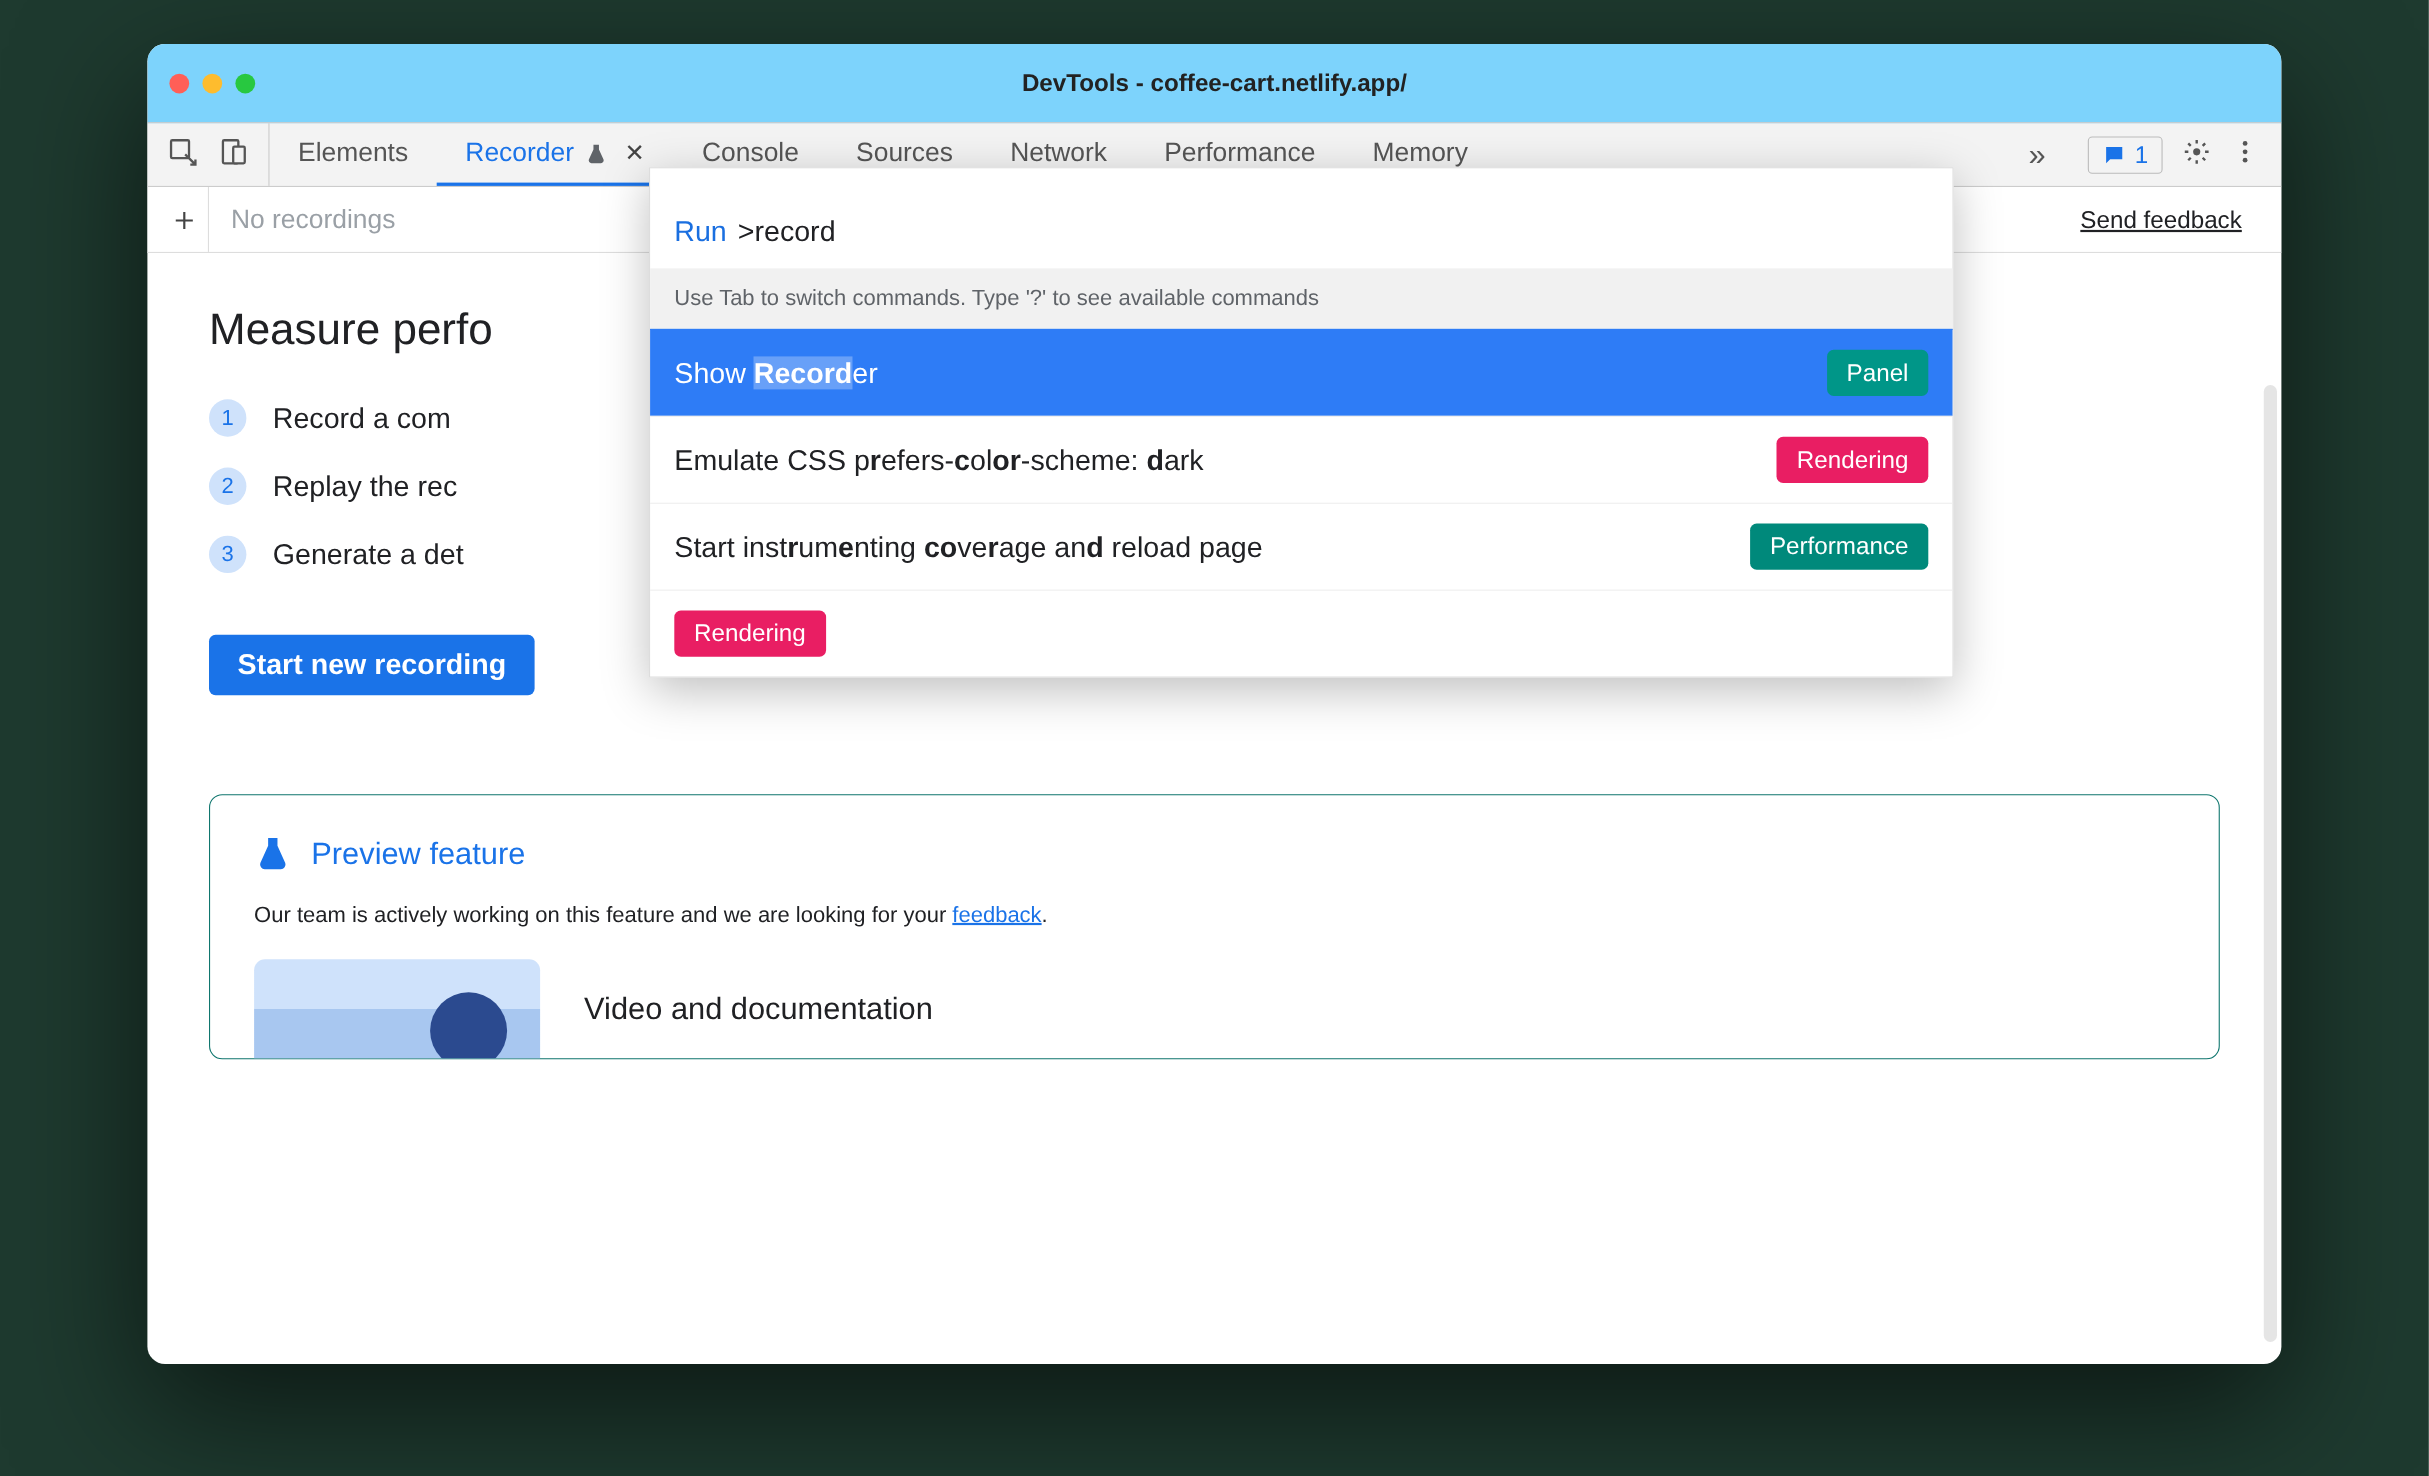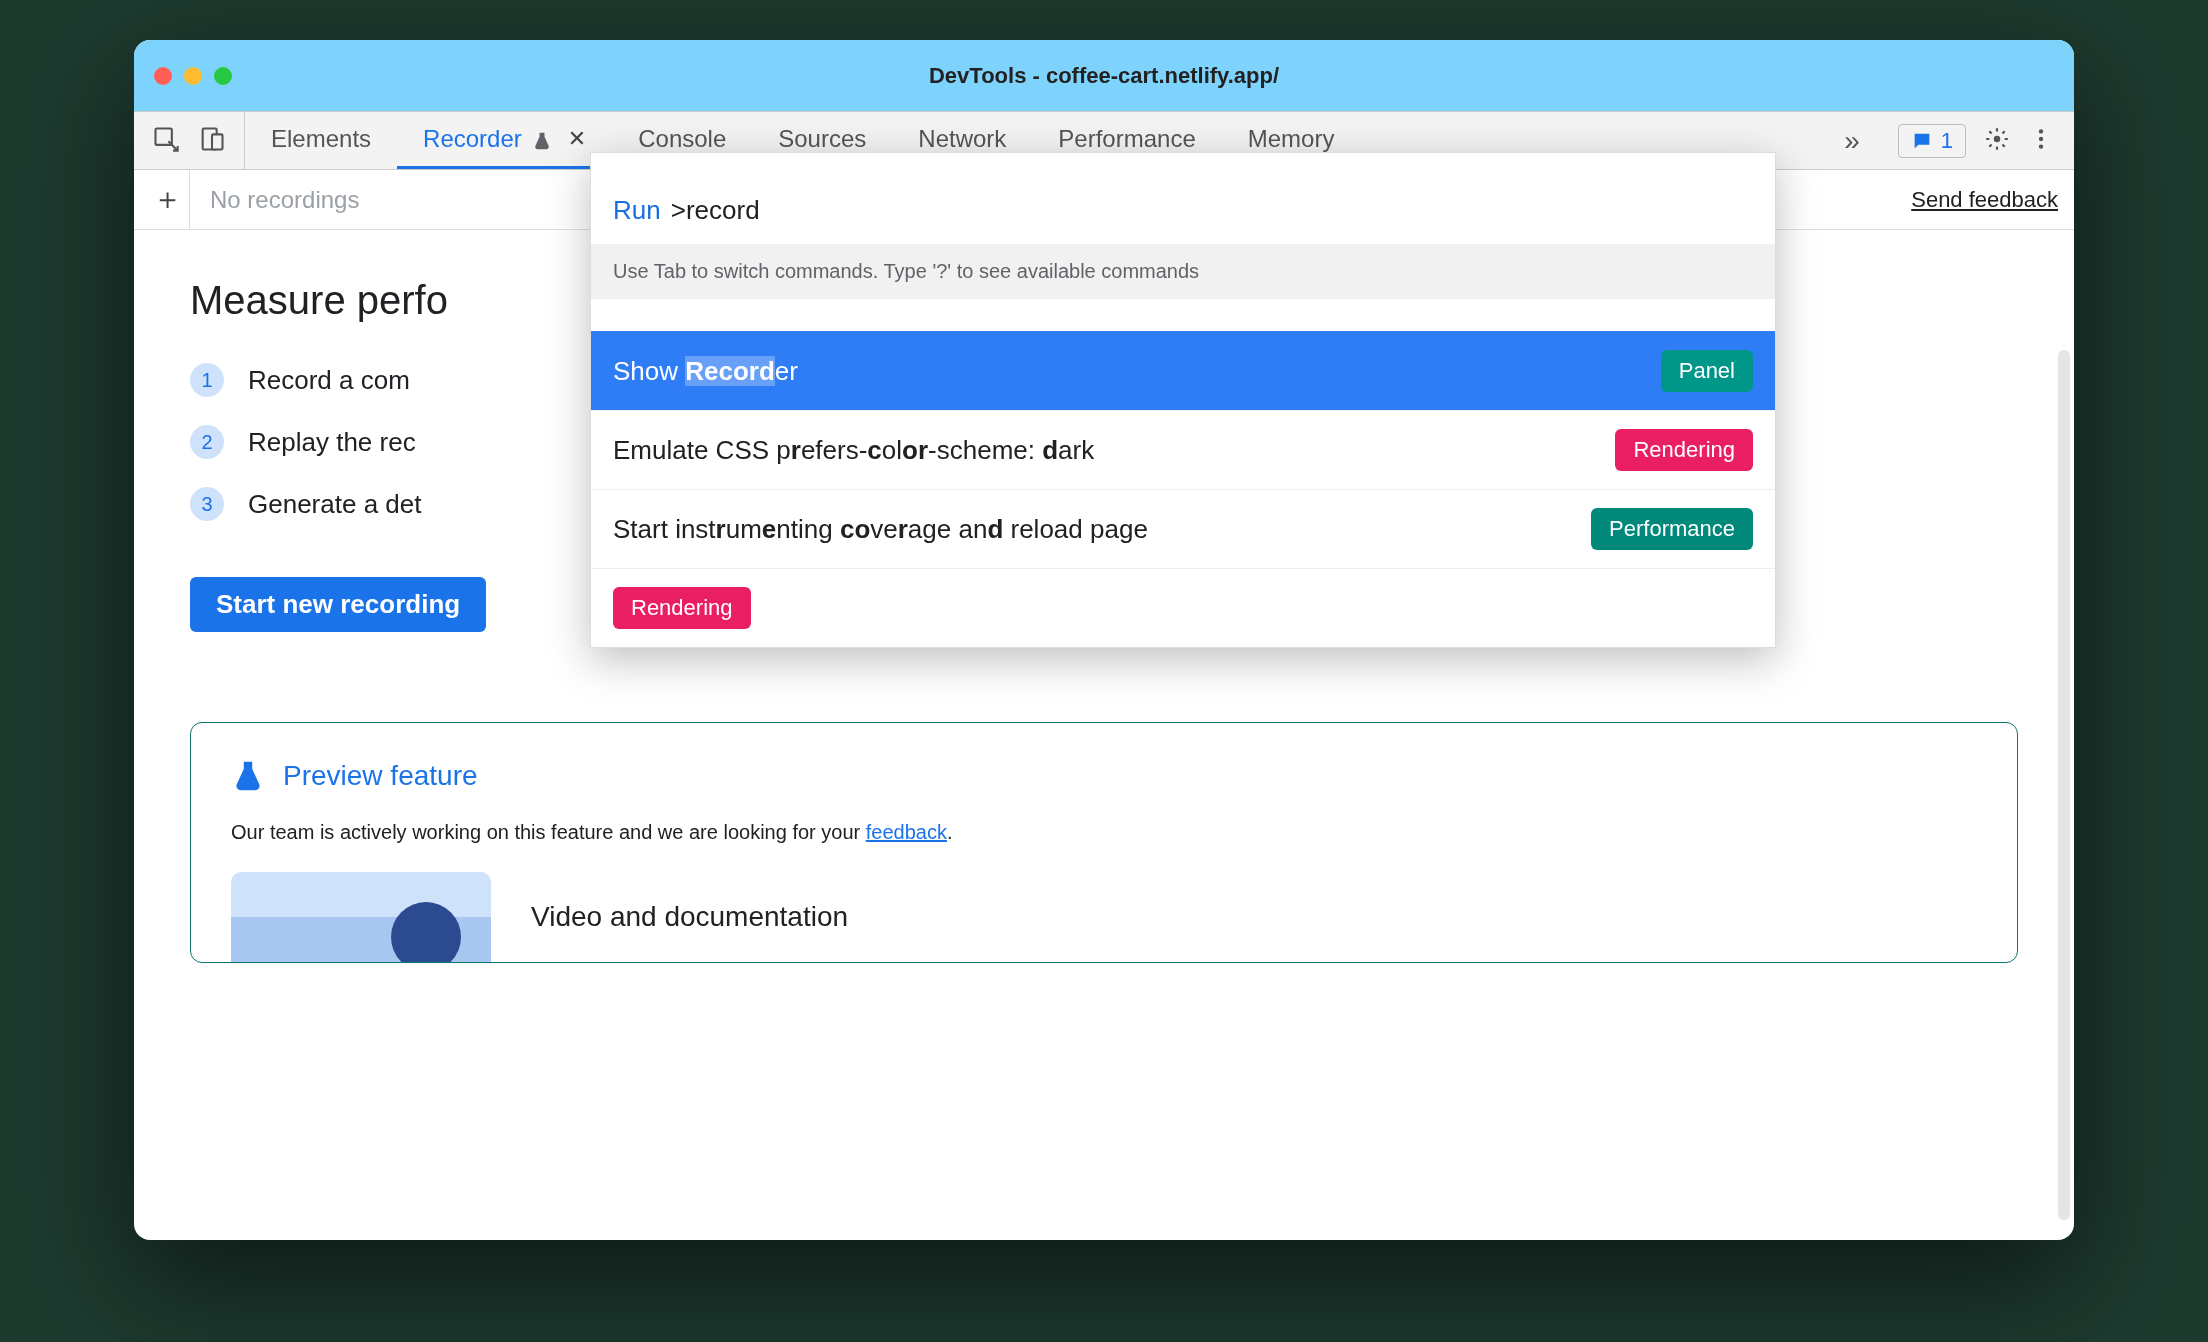--- a/index.html
+++ b/index.html
@@ -67,21 +67,21 @@
   .msg-badge svg { width: 22px; height: 22px; fill: #1a73e8; }
   .gear svg, .kebab svg { width: 26px; height: 26px; fill: #555; }
   
   .subbar {
     height: 60px; display: flex; align-items: center;
     border-bottom: 1px solid #ddd; background: #fff;
     padding: 0 12px;
   }
   .sub-add { width: 44px; text-align: center; font-size: 30px; color: #444; border-right: 1px solid #ddd; height: 100%; display:flex; align-items:center; justify-content:center; }
   .sub-placeholder { color: #9aa0a6; font-size: 24px; margin-left: 20px; flex: 1; }
-  .sub-feedback { color: #202124; font-size: 22px; text-decoration: underline; margin-right: 4px; }
+  .sub-feedback { color: #202124; font-size: 22px; text-decoration: underline; margin-right: 24px; }
   
   .content { position: relative; padding: 48px 56px; min-height: 1010px; }
   .heading { font-size: 40px; color: #202124; font-weight: 400; margin-bottom: 40px; }
   .steps { display: flex; flex-direction: column; gap: 28px; margin-bottom: 56px; }
   .step { display: flex; align-items: center; gap: 24px; font-size: 26px; color: #202124; }
   .step-num {
     width: 34px; height: 34px; border-radius: 50%;
     background: #cfe2fb; color: #1a73e8; font-size: 20px;
     display: flex; align-items: center; justify-content: center;
   }
@@ -126,21 +126,21 @@
   .pal-query { color: #202124; margin-top: 24px; }
   .pal-hint {
     background: #f1f1f1; color: #5f6368; font-size: 20px;
     padding: 16px 22px;
   }
   .pal-item {
     display: flex; align-items: center; justify-content: space-between;
     padding: 18px 22px; font-size: 26px; color: #202124;
     border-top: 1px solid #eee;
   }
-  .pal-item.selected { background: #2e7cf6; color: #fff; border-top-color: #2e7cf6; margin-top: 32px; }
+  .pal-item.selected { background: #2e7cf6; color: #fff; border-top-color: #2e7cf6; }
   .pal-item.selected .hl { background: rgba(255,255,255,0.28); }
   .hl { font-weight: 600; }
   .pal-item .hl { background: rgba(0,0,0,0); }
   .badge {
     color: #fff; font-size: 22px; padding: 8px 18px; border-radius: 6px;
   }
   .badge.panel { background: #009688; }
   .badge.rendering { background: #e91e63; }
   .badge.performance { background: #00897b; }
   

